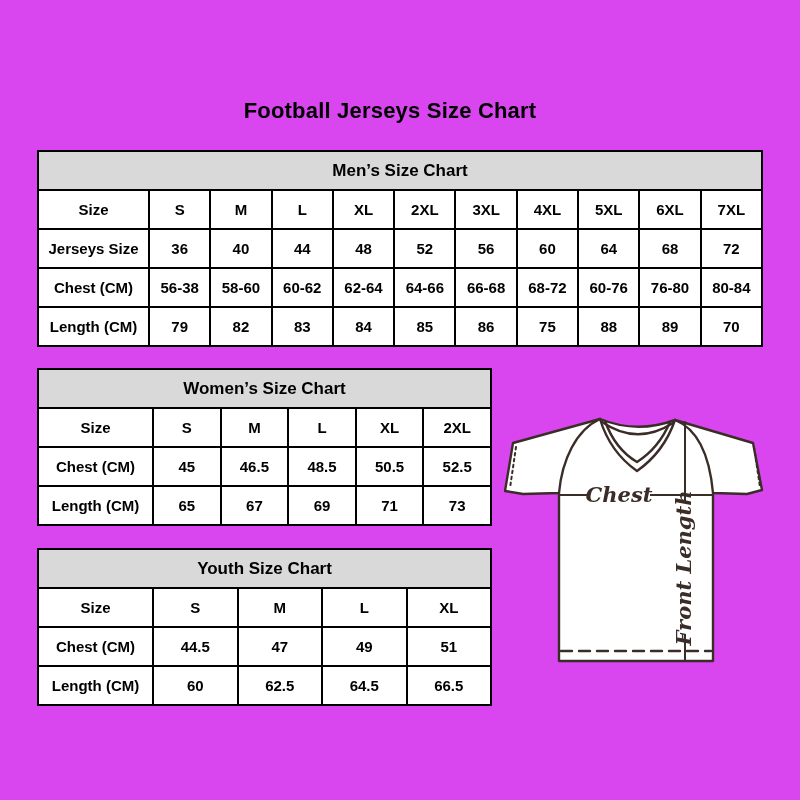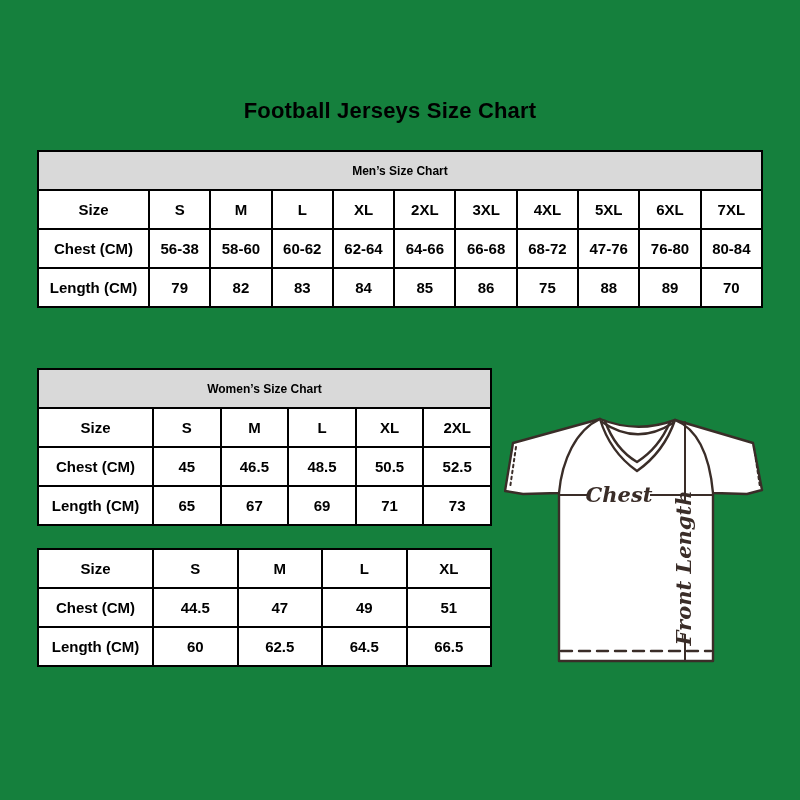--- a/index.html
+++ b/index.html
@@ -1,23 +1,23 @@
 <!DOCTYPE html>
 <html><head>
 <meta charset="utf-8">
 <style>
   html,body{margin:0;padding:0;background:#fff;}
-  .page{position:relative;width:800px;height:800px;background:#15803d;overflow:hidden;
+  .page{position:relative;width:800px;height:800px;background:#d946ef;overflow:hidden;
         font-family:"Liberation Sans",sans-serif;color:#000;}
   .title{position:absolute;left:0;top:98px;width:780px;text-align:center;
          font-size:22px;font-weight:bold;letter-spacing:0.2px;}
   table{border-collapse:collapse;table-layout:fixed;position:absolute;background:#fff;}
   td{border:2px solid #000;text-align:center;vertical-align:middle;
      font-weight:bold;font-size:15px;padding:0;height:37px;overflow:hidden;}
-  td.hdr{background:#d9d9d9;font-size:12px;margin-top:48px;}
+  td.hdr{background:#d9d9d9;font-size:17px;margin-top:48px;}
   .men{left:37px;top:150px;width:726px;}
   .men col.c0{width:111px;}
   .women{left:37px;top:368px;width:455px;}
   .women col.c0{width:115px;}
   .youth{left:37px;top:548px;width:455px;}
   .youth col.c0{width:115px;}
   .jersey{position:absolute;left:504px;top:410px;width:262px;height:258px;}
   .meas-label{font-family:"DejaVu Serif",serif;font-style:italic;font-weight:bold;
               font-size:21px;fill:#3a2d28;}
 </style>
@@ -53,29 +53,42 @@
       <td>L</td>
       <td>XL</td>
       <td>2XL</td>
       <td>3XL</td>
       <td>4XL</td>
       <td>5XL</td>
       <td>6XL</td>
       <td>7XL</td>
     </tr>
     <tr>
+      <td>Jerseys Size</td>
+      <td>36</td>
+      <td>40</td>
+      <td>44</td>
+      <td>48</td>
+      <td>52</td>
+      <td>56</td>
+      <td>60</td>
+      <td>64</td>
+      <td>68</td>
+      <td>72</td>
+    </tr>
+    <tr>
       <td>Chest (CM)</td>
       <td>56-38</td>
       <td>58-60</td>
       <td>60-62</td>
       <td>62-64</td>
       <td>64-66</td>
       <td>66-68</td>
       <td>68-72</td>
-      <td>47-76</td>
+      <td>60-76</td>
       <td>76-80</td>
       <td>80-84</td>
     </tr>
     <tr>
       <td>Length (CM)</td>
       <td>79</td>
       <td>82</td>
       <td>83</td>
       <td>84</td>
       <td>85</td>
@@ -130,20 +143,23 @@
 
   <table class="youth">
     <colgroup>
         <col class="c0">
         <col>
         <col>
         <col>
         <col>
       </colgroup>
     <tbody>
+        <tr>
+      <td class="hdr" colspan="5">Youth Size Chart</td>
+    </tr>
     <tr>
       <td>Size</td>
       <td>S</td>
       <td>M</td>
       <td>L</td>
       <td>XL</td>
     </tr>
     <tr>
       <td>Chest (CM)</td>
       <td>44.5</td>

